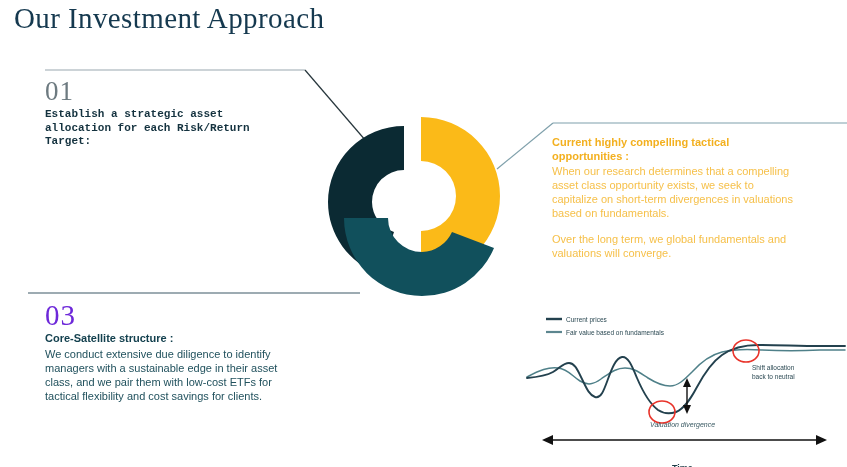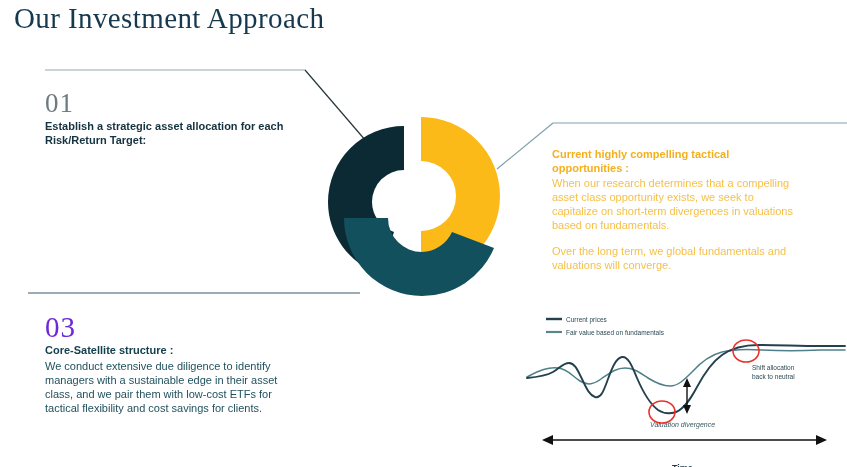--- a/index.html
+++ b/index.html
@@ -24,21 +24,20 @@
     font-family: "Liberation Serif", serif;
     font-size: 29px;
     color: #15394f;
     letter-spacing: 0.4px;
     white-space: nowrap;
   }
 
   
   .step {
     position: absolute;
-    margin-top: 12px;
   }
   .step-num {
     font-family: "Liberation Serif", serif;
     font-size: 27px;
     line-height: 30px;
     letter-spacing: 1px;
   }
   .step-head {
     font-size: 11px;
     font-weight: bold;
@@ -52,21 +51,21 @@
   }
   .step-body2 {
     font-size: 11px;
     line-height: 14px;
     margin-top: 12px;
   }
 
   
   #step-01 { left: 45px; top: 76px; width: 250px; }
   #step-01 .step-num  { color: #6d7a80; }
-  #step-01 .step-head { color: #14323f; }
+  #step-01 .step-head { color: #14323f; font-family: Liberation Mono, monospace; }
   #step-01 .step-body { color: #3b4a52; }
 
   
   #step-02 { left: 552px; top: 134px; width: 245px; }
   #step-02 .step-num   { color: #f2ab1c; font-size: 26px; }
   #step-02 .step-head  { color: #f3b01f; }
   #step-02 .step-body,
   #step-02 .step-body2 { color: #f6c04a; }
 
   

